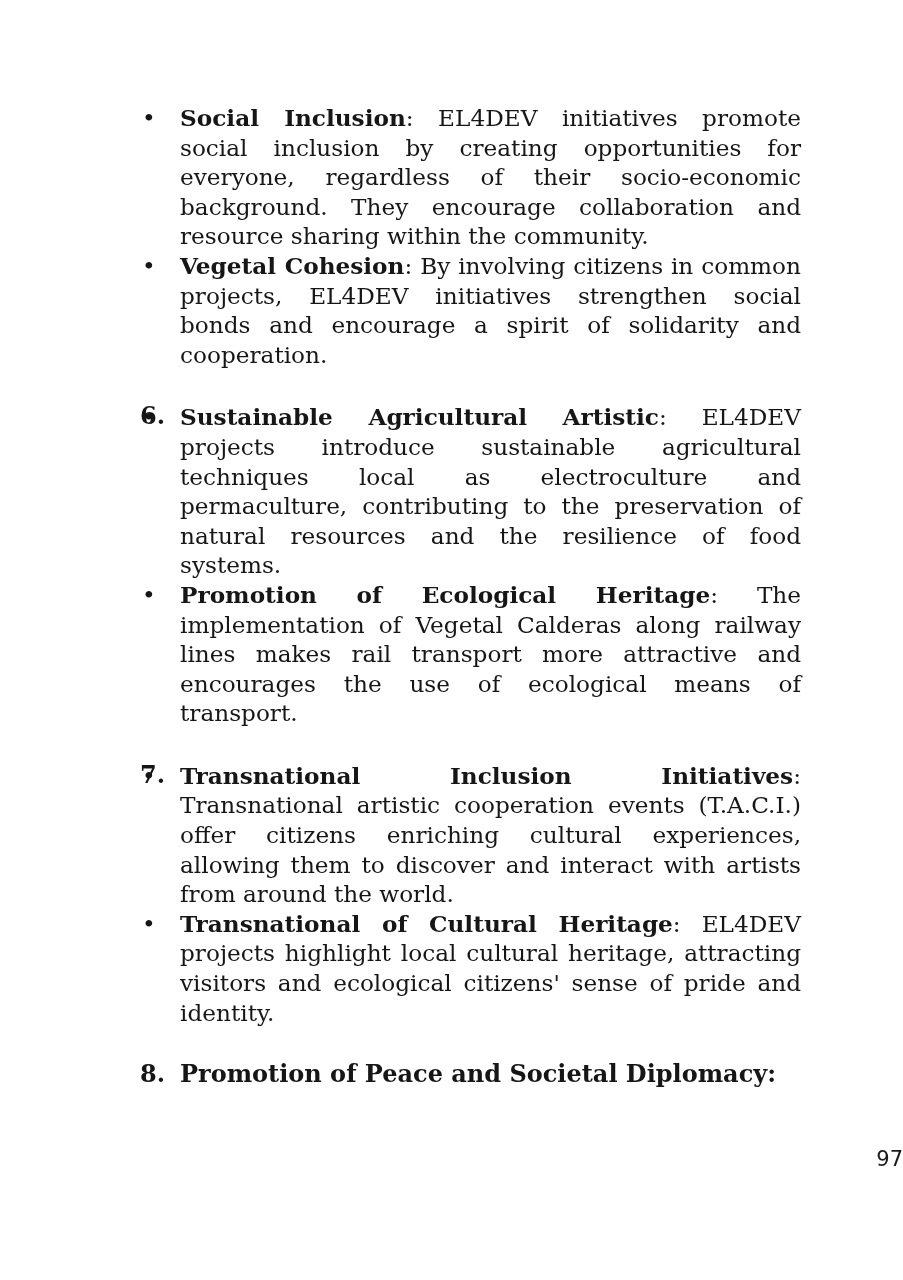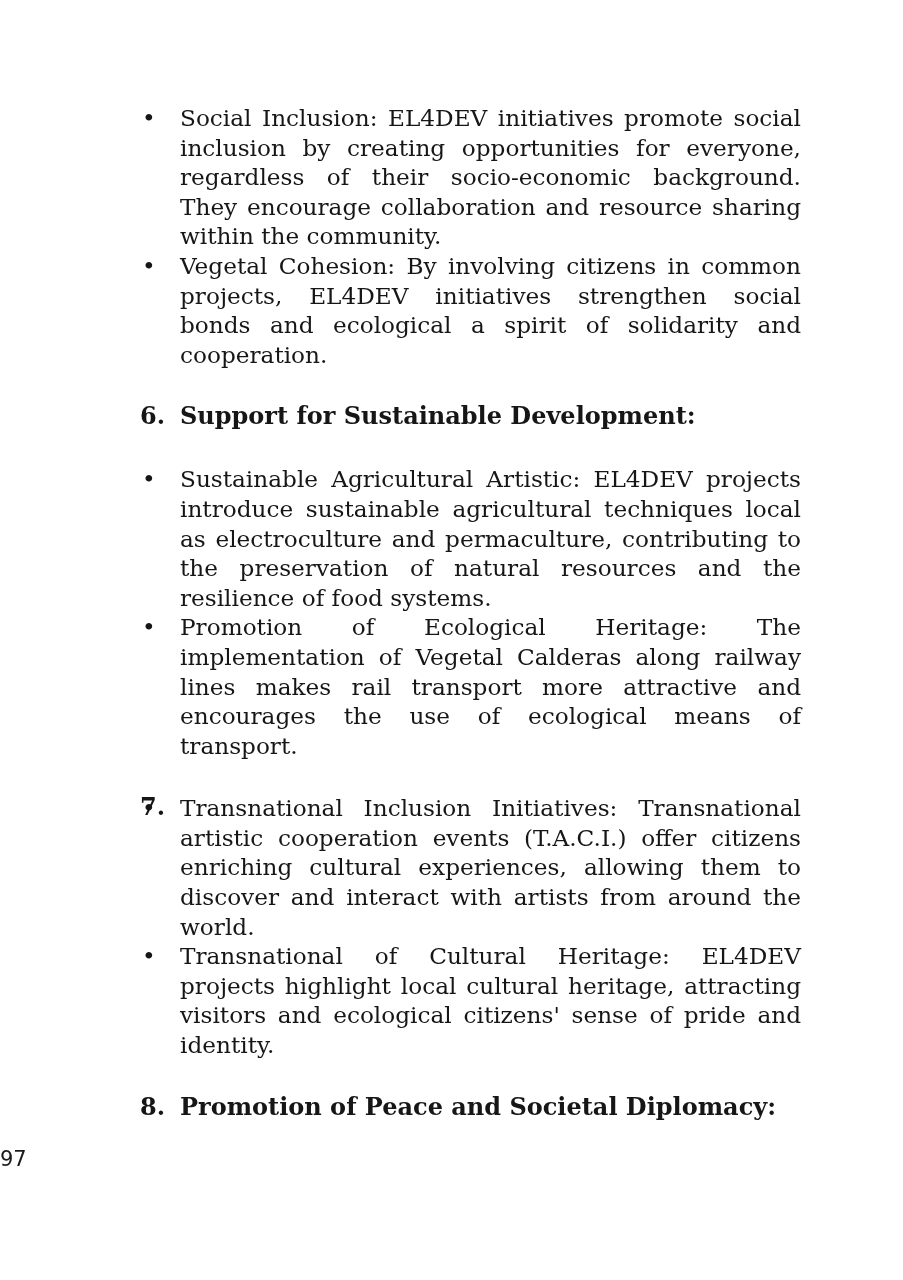--- a/index.html
+++ b/index.html
@@ -36,67 +36,66 @@
     text-justify: inter-word;
   }
   .bullet-marker {
     position: absolute;
     left: -38px;
     top: 0;
     font-size: 23.2px;
     line-height: 29.6px;
   }
   .lead {
-    font-weight: normal;
+    font-weight: bold;
   }
   .heading {
     position: relative;
     margin: 32px 0 33px 0;
     font-size: 24px;
     line-height: 30px;
     font-weight: bold;
     text-align: left;
   }
   .heading-number {
     position: absolute;
     left: -40px;
     top: 0;
   }
   .page-number {
     position: absolute;
     left: 0;
     right: 0;
     top: 1146px;
-    text-align: left;
+    text-align: right;
     font-family: "DejaVu Sans", sans-serif;
     font-size: 21px;
     line-height: 26px;
     color: #1a1a1a;
   }
 </style>
 </head>
 <body>
 
 <div class="page">
   <div class="content">
 
     <ul class="bullet-list">
       <li class="bullet-item">
         <span class="bullet-marker">•</span>
         <span class="lead">Social Inclusion</span><span>: EL4DEV initiatives promote social inclusion by creating opportunities for everyone, regardless of their socio-economic background. They encourage collaboration and resource sharing within the community.</span>
       </li>
       <li class="bullet-item">
         <span class="bullet-marker">•</span>
-        <span class="lead">Vegetal Cohesion</span><span>: By involving citizens in common projects, EL4DEV initiatives strengthen social bonds and ecological a spirit of solidarity and cooperation.</span>
+        <span class="lead">Vegetal Cohesion</span><span>: By involving citizens in common projects, EL4DEV initiatives strengthen social bonds and encourage a spirit of solidarity and cooperation.</span>
       </li>
     </ul>
 
     <div class="heading">
       <span class="heading-number">6.</span>
-      <span>Support for Sustainable Development:</span>
     </div>
 
     <ul class="bullet-list">
       <li class="bullet-item">
         <span class="bullet-marker">•</span>
         <span class="lead">Sustainable Agricultural Artistic</span><span>: EL4DEV projects introduce sustainable agricultural techniques local as electroculture and permaculture, contributing to the preservation of natural resources and the resilience of food systems.</span>
       </li>
       <li class="bullet-item">
         <span class="bullet-marker">•</span>
         <span class="lead">Promotion of Ecological Heritage</span><span>: The implementation of Vegetal Calderas along railway lines makes rail transport more attractive and encourages the use of ecological means of transport.</span>

